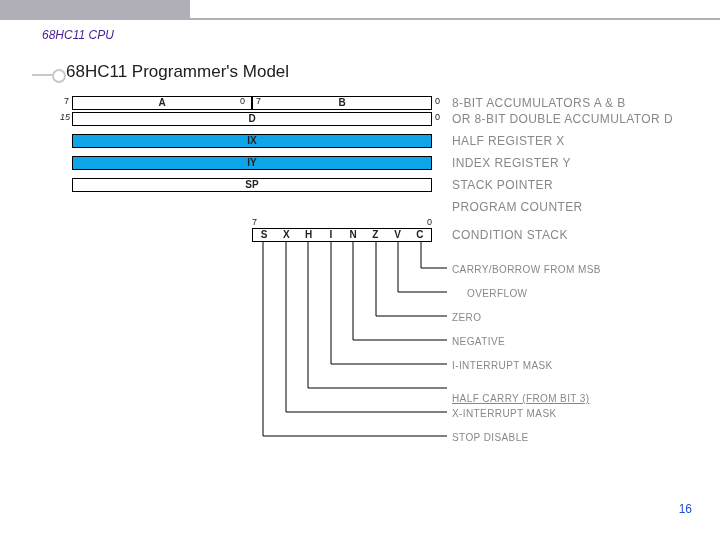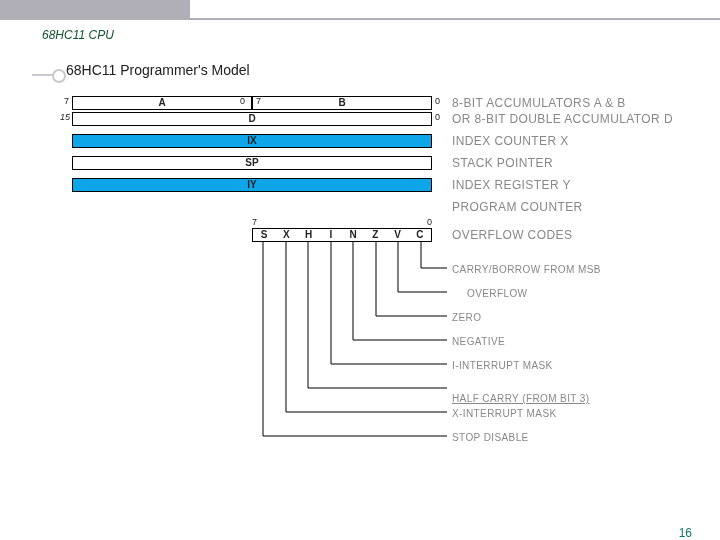--- a/index.html
+++ b/index.html
@@ -22,27 +22,27 @@
     position: absolute;
     top: 18px; left: 0; width: 720px; height: 2px;
     background: #b0aeb7;
   }
   .breadcrumb {
     position: absolute;
     top: 28px;
     left: 42px;
     font-style: italic;
     font-size: 12px;
-    color: #14532d;
+    color: #4c1d95;
   }
   .title {
     position: absolute;
     top: 62px;
     left: 66px;
-    font-size: 14px;
+    font-size: 17px;
     color: #202020;
   }
   .title-deco {
     position: absolute;
     top: 74px;
     left: 32px;
     width: 28px;
     height: 2px;
     background: #c9c8cf;
   }
@@ -133,23 +133,23 @@
     position:absolute;
     font-size: 10px;
     color: #888;
     left: 380px;
     white-space: nowrap;
     letter-spacing:0.4px;
   }
   .pagenum {
     position:absolute;
     right: 28px;
-    bottom: 0;
+    bottom: 24px;
     font-size: 12px;
-    color:#0f766e;
+    color:#1d4ed8;
     margin-top:30px;
   }
 </style>
 </head>
 <body>
 
 <div class="topbar"></div>
 <div class="topline"></div>
 <div class="breadcrumb">68HC11 CPU</div>
 <div class="title-deco"></div>
@@ -169,31 +169,31 @@
 
   <div class="regrow">
     <span class="bitnum" style="left:-12px;font-style:italic;">15</span>
     <div class="reg16">D</div>
     <span class="bitnum" style="left:363px;">0</span>
     <span class="desc">OR 8-BIT DOUBLE ACCUMULATOR D</span>
   </div>
 
   <div class="regrow">
     <div class="reg16 hl">IX</div>
-    <span class="desc">INDEX COUNTER X</span>
+    <span class="desc">HALF REGISTER X</span>
+  </div>
+
+  <div class="regrow">
+    <div class="reg16 hl">IY</div>
+    <span class="desc">INDEX REGISTER Y</span>
   </div>
 
   <div class="regrow">
     <div class="reg16">SP</div>
     <span class="desc">STACK POINTER</span>
-  </div>
-
-  <div class="regrow">
-    <div class="reg16 hl">IY</div>
-    <span class="desc">INDEX REGISTER Y</span>
   </div>
 
   <div class="regrow">
     <span class="desc">PROGRAM COUNTER</span>
   </div>
 
   <div class="regrow" style="margin-top:14px;">
     <div class="ccrnums">
       <span style="float:left">7</span>
       <span style="float:right">0</span>
@@ -201,21 +201,21 @@
     <div class="ccr">
       <span>S</span>
       <span>X</span>
       <span>H</span>
       <span>I</span>
       <span>N</span>
       <span>Z</span>
       <span>V</span>
       <span>C</span>
     </div>
-    <span class="desc">OVERFLOW CODES</span>
+    <span class="desc">CONDITION STACK</span>
 
     <svg class="flagsvg" width="200" height="220">
       <g stroke="#000" stroke-width="1" fill="none">
         <path d="M 169 0 V 26  H 195"></path>
         <path d="M 146 0 V 50  H 195"></path>
         <path d="M 124 0 V 74  H 195"></path>
         <path d="M 101 0 V 98  H 195"></path>
         <path d="M 79  0 V 122 H 195"></path>
         <path d="M 56  0 V 146 H 195"></path>
         <path d="M 34  0 V 170 H 195"></path>

